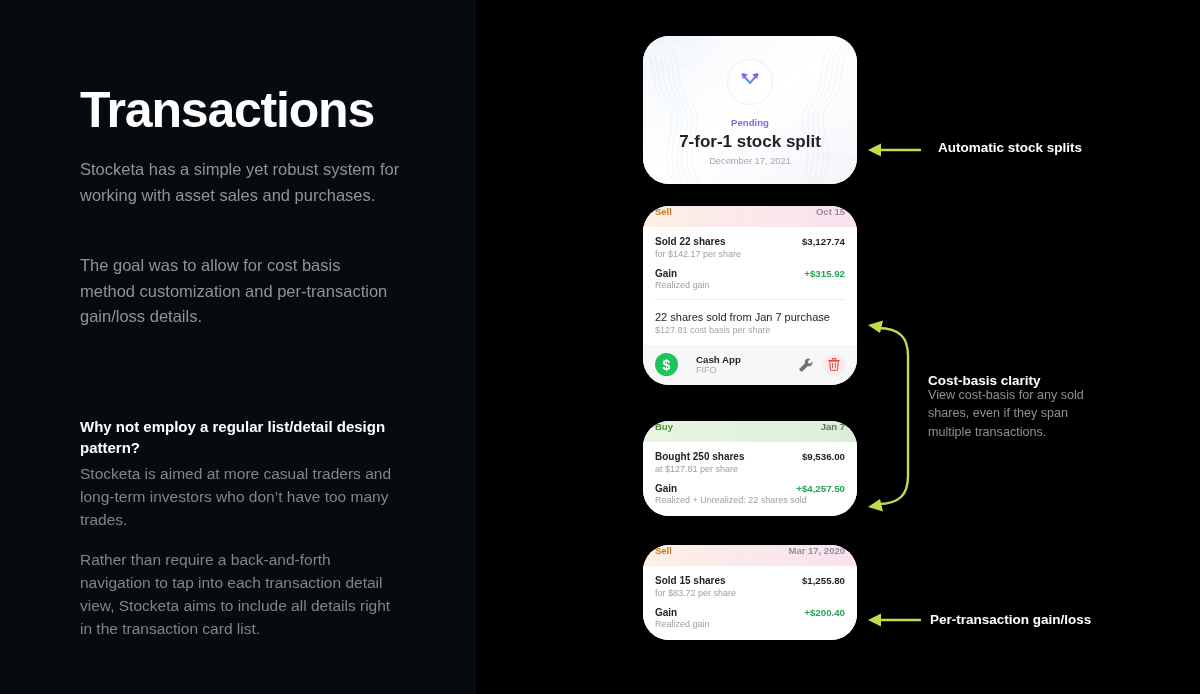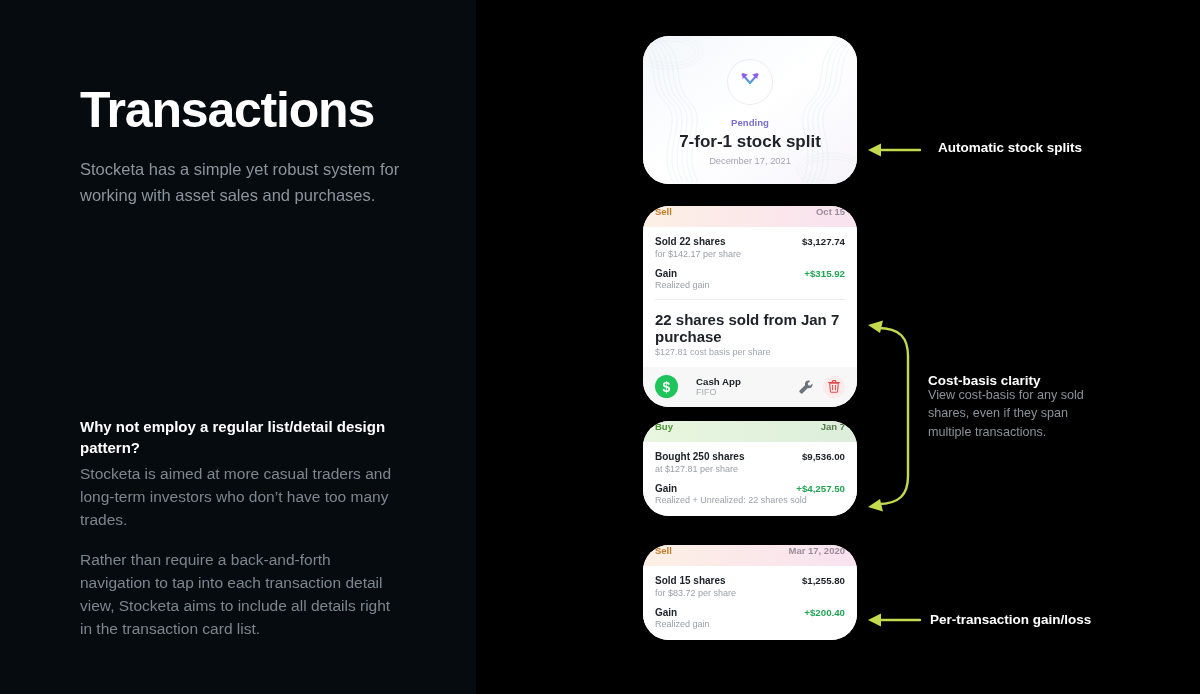--- a/index.html
+++ b/index.html
@@ -66,21 +66,21 @@
   }
   .row .k { font-size:10px; font-weight:bold; color:#20242a; }
   .row .v { font-size:9.7px; font-weight:bold; color:#20242a; }
   .row .v.pos { color:#21a553; }
   .sub { font-size:9px; color:#9ba1a8; margin-top:1.5px; }
   .gap { height:9px; }
 
   .divider { height:1px; background:#ececee; margin:9px 0 0 0; }
 
   .cb-block { padding:9px 12px 10px 12px; background:#fff; }
-  .cb-title { font-size:15px; font-weight:bold; color:#20242a; }
+  .cb-title { font-size:11px; font-weight:normal; color:#20242a; }
   .cb-sub { font-size:9px; color:#a0a6ac; margin-top:2px; }
 
   .acct-row {
     display:flex; align-items:center; gap:8px;
     padding:8px 12px 9px 12px; background:#f7f7f8;
   }
   .acct-badge {
     width:23px; height:23px; border-radius:50%;
     background:#1fc45c; color:#fff;
     display:flex; align-items:center; justify-content:center;
@@ -125,20 +125,21 @@
   .arrow-svg { position:absolute; }
 </style>
 </head>
 <body>
 
 <div id="stage">
 
   <div class="left-panel">
     <div class="page-title">Transactions</div>
     <div class="lead l1">Stocketa has a simple yet robust system for working with asset sales and purchases.</div>
+    <div class="lead l2">The goal was to allow for cost basis method customization and per-transaction gain/loss details.</div>
     <div class="sub-head">Why not employ a regular list/detail design pattern?</div>
     <div class="body-txt b2">Rather than require a back-and-forth navigation to tap into each transaction detail view, Stocketa aims to include all details right in the transaction card list.</div>
     <div class="body-txt b1">Stocketa is aimed at more casual traders and long-term investors who don’t have too many trades.</div>
   </div>
 
   <div class="card" id="card-split">
     <svg class="guilloche" viewBox="0 0 214 148" preserveAspectRatio="none">
       <defs>
         <linearGradient id="gWash" x1="0" y1="0" x2="1" y2="1">
           <stop offset="0" stop-color="#f3f7fb"></stop>

